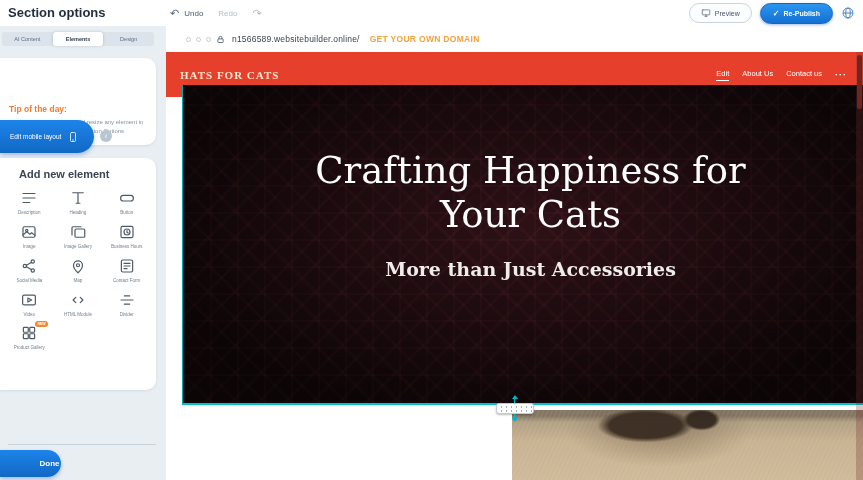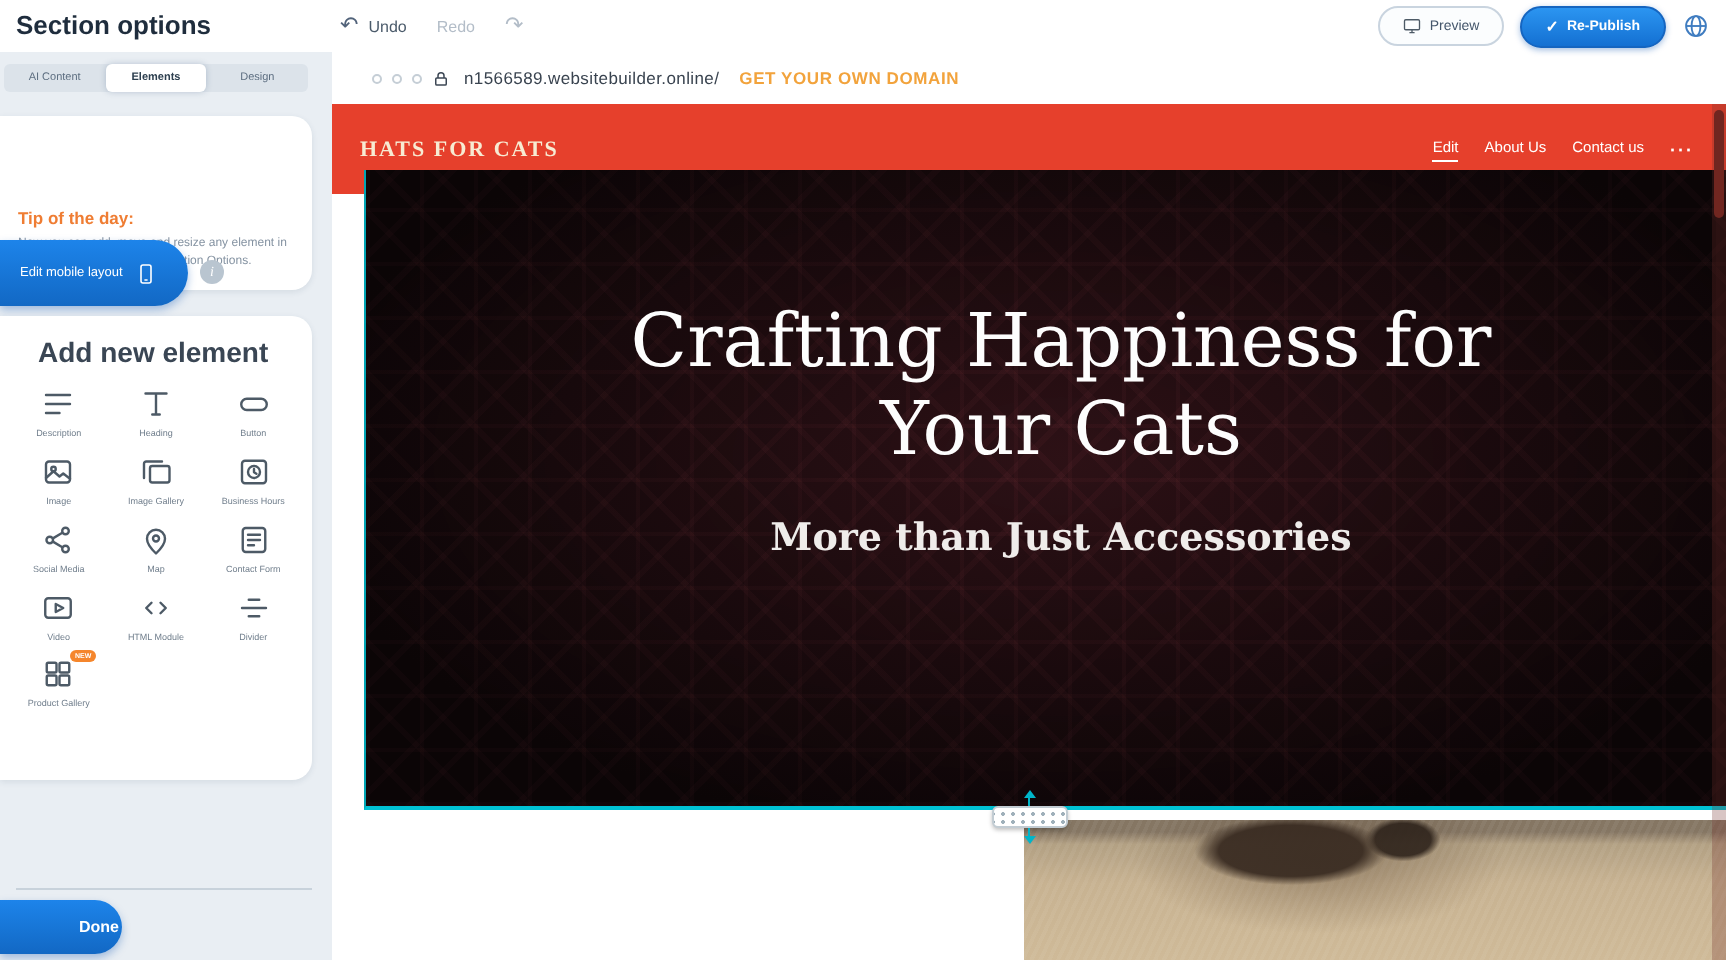--- a/index.html
+++ b/index.html
@@ -24,21 +24,21 @@
   .tab.active { background:#fff; color:#2e4050; font-weight:bold; box-shadow:0 0 3px rgba(40,70,110,.25); }
 
   .tip-card { position:absolute; left:0; top:32px; width:156px; background:#fff; border-radius:0 10px 10px 0; padding:8px 10px 9px 9px; box-shadow:0 1px 3px rgba(30,60,90,.10); }
   .tip-title { font-size:8.5px; font-weight:bold; color:#ef7d33; margin-bottom:4px;margin-top:38px; }
   .tip-body { font-size:6px; color:#8593a2; line-height:1.5; }
 
   .btn-mobile { position:absolute; left:0; top:94px; width:94px; height:33px; border:none; border-radius:0 17px 17px 0; background:linear-gradient(180deg,#1d84ea,#1268c4); color:#fff; font-size:6.5px; display:flex; align-items:center; gap:6px; padding-left:10px; text-align:left; box-shadow:0 2px 4px rgba(20,90,180,.35); }
   .btn-info { position:absolute; left:100px; top:104px; width:12px; height:12px; border-radius:50%; background:#b9c5d0; color:#fff; border:none; font-size:7px; font-style:italic; font-family:"Liberation Serif",serif; display:flex; align-items:center; justify-content:center; }
 
   .elements-card { position:absolute; left:0; top:132px; width:156px; height:232px; background:#fff; border-radius:0 10px 10px 0; padding:10px 5px 4px 5px; box-shadow:0 1px 3px rgba(30,60,90,.10); }
-  .elements-title { font-size:14px; font-weight:600; color:#3a4654; padding-left:14px; }
+  .elements-title { font-size:11px; font-weight:600; color:#3a4654; padding-left:14px; }
   .el-grid { display:grid; grid-template-columns:repeat(3,1fr); row-gap:7px; margin-top:9px; }
   .cell { display:flex; flex-direction:column; align-items:center; gap:3px; cursor:pointer; position:relative; }
   .cell svg { display:block; }
   .cell .lbl { font-size:4.5px; color:#707e8c; text-align:center; line-height:1.3; max-width:42px; }
   .badge { position:absolute; top:-3px; right:6px; background:#f5862c; color:#fff; font-size:3.5px; font-weight:bold; padding:1px 2px; border-radius:4px; }
 
   .sidebar-divider { position:absolute; left:8px; top:418px; width:148px; height:1px; background:#c8d2db; border:none; }
   .btn-done { position:absolute; left:0; top:424px; width:61px; height:27px; border:none; border-radius:0 14px 14px 0; background:linear-gradient(180deg,#1d84ea,#1268c4); color:#fff; font-size:8px; font-weight:bold; box-shadow:0 2px 4px rgba(20,90,180,.35);padding-left:38px; }
 
   

